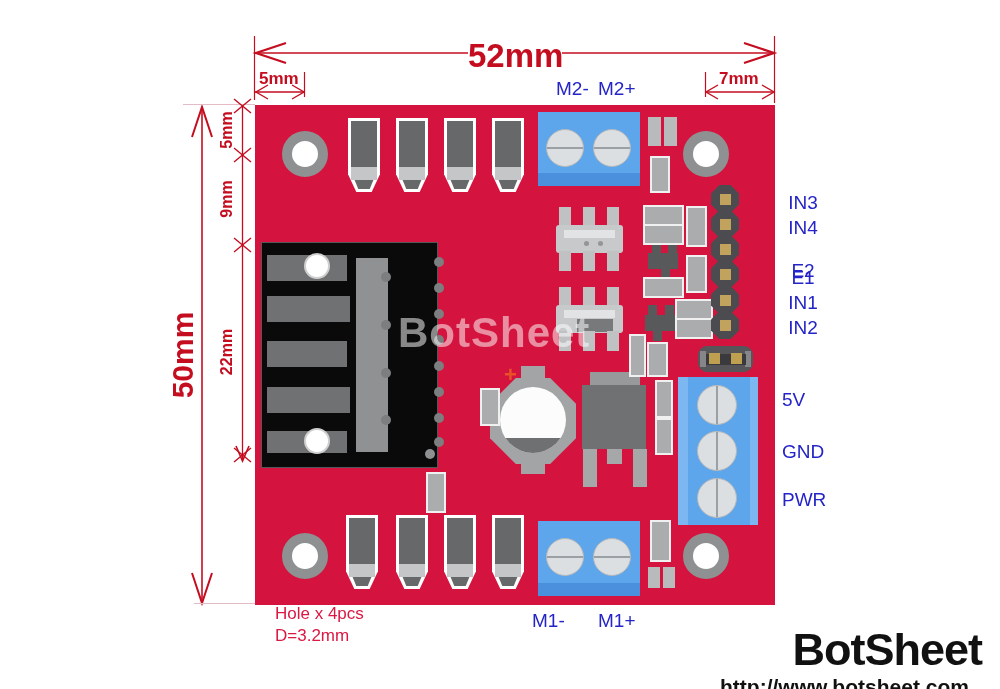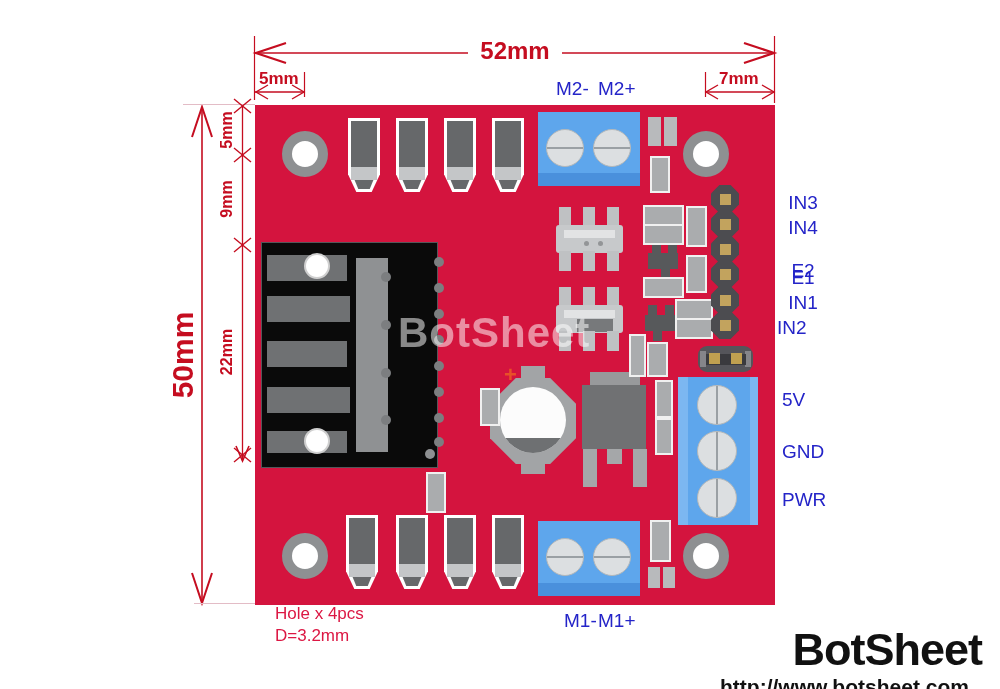--- a/index.html
+++ b/index.html
@@ -106,21 +106,21 @@
     <line x1="234" y1="113" x2="251" y2="99" stroke-width="1.4"></line>
     <line x1="234" y1="148" x2="251" y2="162" stroke-width="1.4"></line>
     <line x1="234" y1="162" x2="251" y2="148" stroke-width="1.4"></line>
     <line x1="234" y1="238" x2="251" y2="252" stroke-width="1.4"></line>
     <line x1="234" y1="252" x2="251" y2="238" stroke-width="1.4"></line>
     <line x1="234" y1="448" x2="251" y2="462" stroke-width="1.4"></line>
     <line x1="234" y1="462" x2="251" y2="448" stroke-width="1.4"></line>
     <path d="M236 446 L242.5 461 L249 446" stroke-width="1.6"></path>
   </svg>
 
-  <div class="dimlab" style="left:468px;top:37px;width:94px;text-align:center;font-size:24px;background:#fff;">52mm</div>
+  <div class="dimlab" style="left:468px;top:37px;width:94px;text-align:center;font-size:33px;background:#fff;">52mm</div>
   <div class="dimlab" style="left:259px;top:69px;font-size:17px;">5mm</div>
   <div class="dimlab" style="left:719px;top:69px;font-size:17px;">7mm</div>
   <div class="dimlab rot" style="left:133px;top:335px;width:100px;height:40px;font-size:30px;">50mm</div>
   <div class="dimlab rot" style="left:197px;top:115px;width:60px;height:30px;font-size:16px;">5mm</div>
   <div class="dimlab rot" style="left:197px;top:184px;width:60px;height:30px;font-size:16px;">9mm</div>
   <div class="dimlab rot" style="left:197px;top:337px;width:60px;height:30px;font-size:16px;">22mm</div>
 
   <div class="board"></div>
 
   <div class="hole" style="left:282px;top:131px;"></div>
@@ -318,28 +318,28 @@
     <div class="jcap" style="right:2px;top:5px;width:6px;height:16px;"></div>
     <div class="jbar" style="left:8px;top:8px;width:40px;height:11px;"></div>
     <div class="jgold" style="left:11px;top:7px;"></div>
     <div class="jgold" style="left:33px;top:7px;"></div>
   </div>
 
   <div class="watermark">BotSheet</div>
 
   <div class="bluelab" style="left:556px;top:78px;">M2-</div>
   <div class="bluelab" style="left:598px;top:78px;">M2+</div>
-  <div class="bluelab" style="left:564px;top:610px;">M1-</div>
+  <div class="bluelab" style="left:532px;top:610px;">M1-</div>
   <div class="bluelab" style="left:598px;top:610px;">M1+</div>
   <div class="bluelab" style="left:777px;top:192px;width:52px;text-align:center;">IN3</div>
   <div class="bluelab" style="left:777px;top:217px;width:52px;text-align:center;">IN4</div>
   <div class="bluelab" style="left:777px;top:260px;width:52px;text-align:center;">E2</div>
   <div class="bluelab" style="left:777px;top:267px;width:52px;text-align:center;">E1</div>
   <div class="bluelab" style="left:777px;top:292px;width:52px;text-align:center;">IN1</div>
-  <div class="bluelab" style="left:777px;top:317px;width:52px;text-align:left;">IN2</div>
+  <div class="bluelab" style="left:777px;top:317px;width:52px;text-align:center;">IN2</div>
   <div class="bluelab" style="left:782px;top:389px;">5V</div>
   <div class="bluelab" style="left:782px;top:441px;">GND</div>
   <div class="bluelab" style="left:782px;top:489px;">PWR</div>
 
   <div class="note" style="left:275px;top:604px;">Hole x 4pcs</div>
   <div class="note" style="left:275px;top:626px;">D=3.2mm</div>
 
   <div class="logo">BotSheet</div>
   <div class="url">http://www.botsheet.com</div>
 

